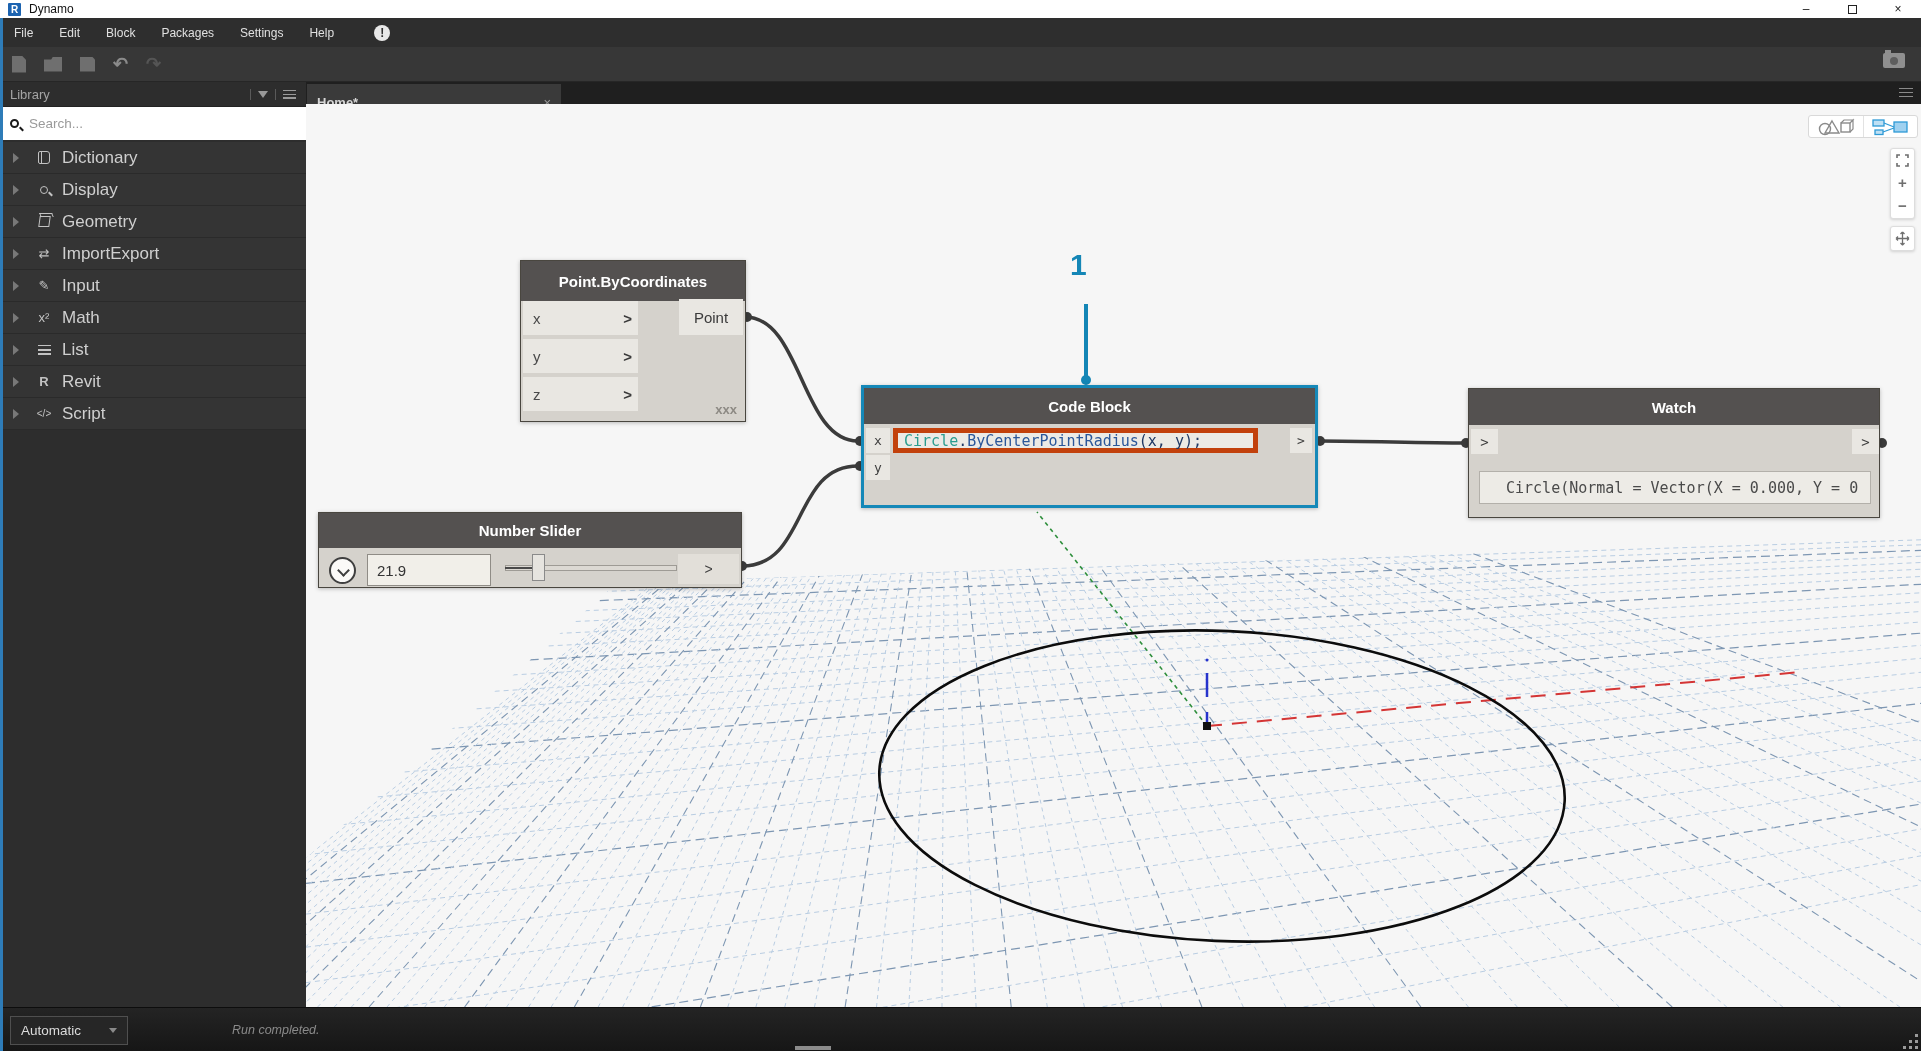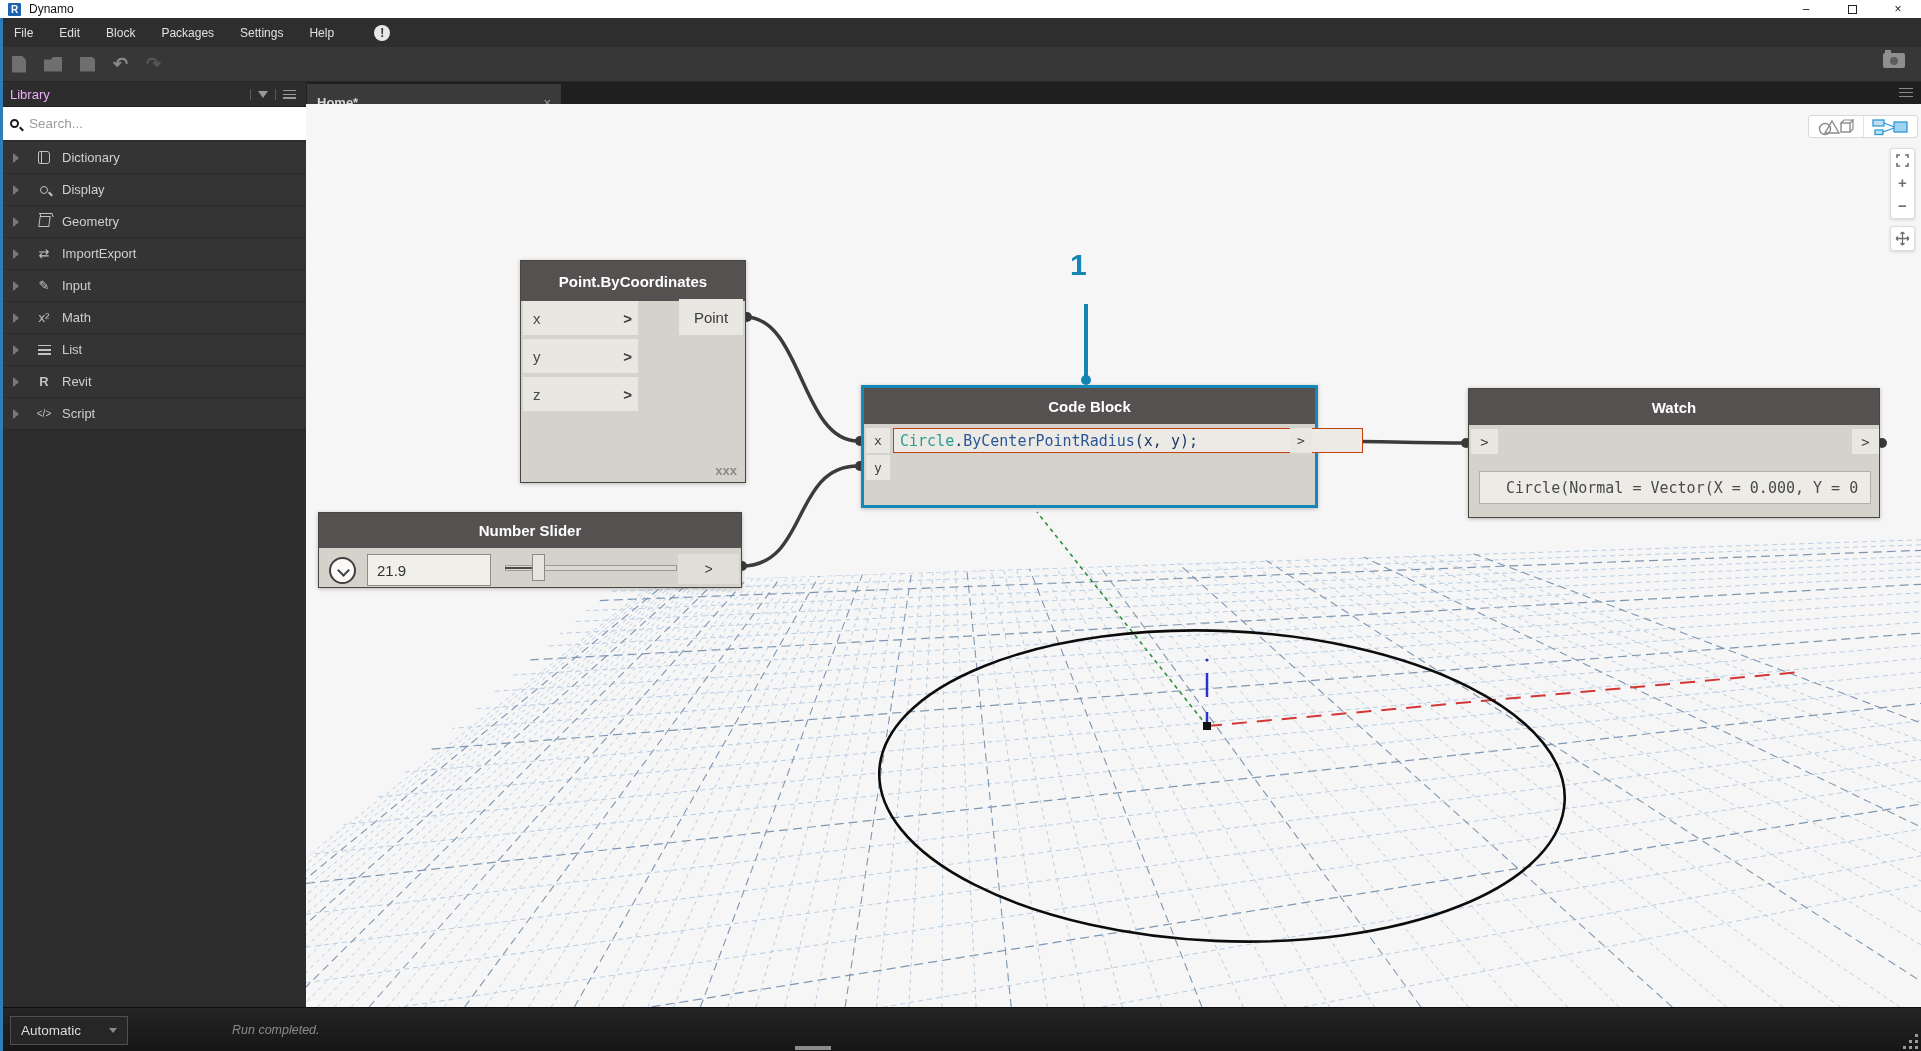--- a/index.html
+++ b/index.html
@@ -31,35 +31,35 @@
   .i-save { width:15px; height:15px; background:#6f6f6f; clip-path:polygon(0 0,80% 0,100% 20%,100% 100%,0 100%); }
   .i-undo,.i-redo { font-size:18px; line-height:16px; color:#8b8b8b; font-weight:bold; }
   .i-redo { color:#555555; }
   .camera-btn { position:absolute; right:16px; top:6px; }
   .i-camera { width:22px; height:15px; background:#8f8f8f; border-radius:2px; position:relative; }
   .i-camera::before { content:""; position:absolute; left:7px; top:3.5px; width:8px; height:8px; border-radius:50%; background:#5e5e5e; }
   .i-camera::after { content:""; position:absolute; left:2px; top:-3px; width:6px; height:3px; background:#8f8f8f; }
 
   
   .sidebar { position:absolute; left:0; top:82px; width:306px; height:925px; background:#2d2d2d; }
-  .lib-header { height:24px; display:flex; align-items:center; padding:0 10px; color:#f0abfc; font-size:13px;justify-content:center; }
+  .lib-header { height:24px; display:flex; align-items:center; padding:0 10px; color:#a3a3a3; font-size:13px;justify-content:center; }
   .lib-header-icons { margin-left:auto; display:flex; align-items:center; gap:7px; }
   .vdiv { width:1px; height:11px; background:#5a5a5a; }
   .i-funnel { width:0; height:0; border-left:5px solid transparent; border-right:5px solid transparent; border-top:7px solid #999; }
   .i-burger { width:13px; height:9px; background:repeating-linear-gradient(#999 0 1.5px, transparent 1.5px 3.7px); }
   .search-row { height:34px; background:#ffffff; display:flex; align-items:center; padding:0 10px; border-top:1px solid #222; }
   .i-mag { width:9px; height:9px; border:2px solid #1a1a1a; border-radius:50%; position:relative; flex:none; }
   .i-mag::after { content:""; position:absolute; left:7px; top:7px; width:2px; height:5px; background:#1a1a1a; transform:rotate(-45deg); transform-origin:top left; }
   .search-input { border:none; outline:none; margin-left:10px; font-size:13.5px; color:#333; width:250px; font-family:"Liberation Sans",sans-serif; }
   .search-input::placeholder { color:#9a9a9a; }
   .lib-list { margin-top:2px; }
   .lib-row { height:32px; background:#343434; border-bottom:1px solid #2a2a2a; display:flex; align-items:center; }
   .expander { width:0; height:0; border-top:5px solid transparent; border-bottom:5px solid transparent; border-left:6px solid #787878; margin-left:13px; flex:none; }
   .lib-icon { width:22px; margin-left:14px; color:#c2c2c2; font-size:13px; text-align:center; flex:none; display:flex; align-items:center; justify-content:center; }
-  .lib-label { color:#cfcfcf; font-size:13px; margin-left:7px; }
+  .lib-label { color:#cfcfcf; font-size:17px; margin-left:7px; }
   .gi-book { width:12px; height:13px; border:1.5px solid #c2c2c2; border-radius:2px 3px 3px 2px; position:relative; }
   .gi-book::after { content:""; position:absolute; left:1.5px; top:0; bottom:0; width:1.5px; background:#c2c2c2; }
   .gi-mag { width:8px; height:8px; border:1.5px solid #c2c2c2; border-radius:50%; position:relative; }
   .gi-mag::after { content:""; position:absolute; left:6.5px; top:6.5px; width:1.5px; height:5px; background:#c2c2c2; transform:rotate(-45deg); transform-origin:top left; }
   .gi-cube { width:11px; height:11px; border:1.5px solid #c2c2c2; position:relative; transform:skewX(-8deg); }
   .gi-cube::after { content:""; position:absolute; left:-1px; top:-4px; width:11px; height:3px; border:1.5px solid #c2c2c2; border-bottom:none; transform:skewX(30deg); }
   .gi-list { width:13px; height:10px; background:repeating-linear-gradient(#c2c2c2 0 1.5px, transparent 1.5px 4.2px); }
   .txt-icon { font-size:13px; color:#c2c2c2; }
 
   
@@ -73,30 +73,30 @@
   .canvas { position:absolute; left:306px; top:104px; width:1615px; height:903px; background:#f6f6f6; overflow:hidden; }
   .canvas svg.bg { position:absolute; left:0; top:0; }
 
   
   .node { position:absolute; background:#d5d2cc; border:1px solid #49463f; box-shadow:0 1px 4px rgba(0,0,0,0.25); }
   .node-header { background:#545150; color:#fff; font-weight:bold; font-size:15px; text-align:center; display:flex; align-items:center; justify-content:center; }
   .port { position:absolute; background:#e9e7e2; display:flex; align-items:center; color:#3f3f3f; }
   .chev { margin-left:auto; margin-right:6px; font-weight:bold; font-size:15px; color:#3a3a3a; }
   .mono { font-family:"DejaVu Sans Mono", monospace; }
 
-  .node-point { left:214px; top:156px; width:226px; height:223px; }
+  .node-point { left:214px; top:156px; width:226px; height:162px; }
   .node-point .node-header { height:40px; }
   .np-row { left:2px; width:115px; height:34px; font-size:15px; padding-left:10px; color:#4a4a4a; }
   .np-out { left:158px; top:38px; width:64px; height:36px; justify-content:center; font-size:15px; color:#3a3a3a; }
   .np-xxx { position:absolute; right:8px; bottom:4px; font-weight:bold; color:#8d8a84; font-size:13px; }
 
   .node-code { left:555px; top:281px; width:457px; height:123px; border:3px solid #1588b8; }
   .node-code .node-header { height:36px; }
   .cb-port { width:24px; height:25px; justify-content:center; font-size:13px; }
-  .cb-code { position:absolute; left:29px; top:40px; width:470px; height:25px; background:#eceae5; border:1px solid #c2410c; display:flex; align-items:center; padding-left:6px; font-size:15px; white-space:pre; }
+  .cb-code { position:absolute; left:29px; top:40px; width:365px; height:25px; background:#eceae5; border:5px solid #c2410c; display:flex; align-items:center; padding-left:6px; font-size:15px; white-space:pre; }
   .cb-out { left:426px; top:40px; width:22px; height:25px; justify-content:center; font-size:13px; }
   .code-part-0 { color:#2a9d8f; }
   .code-part-1 { color:#1f3864; }
   .code-part-2 { color:#2b579a; }
   .code-part-3 { color:#1f3864; }
 
   .node-slider { left:12px; top:408px; width:424px; height:76px; }
   .node-slider .node-header { height:35px; }
   .slider-circle { position:absolute; left:10px; top:44px; width:27px; height:27px; border:2px solid #3f3f3f; border-radius:50%; background:#fbfaf8; }
   .slider-circle::after { content:""; position:absolute; left:8px; top:7px; width:7px; height:7px; border-right:2.5px solid #3f3f3f; border-bottom:2.5px solid #3f3f3f; transform:rotate(45deg); }

